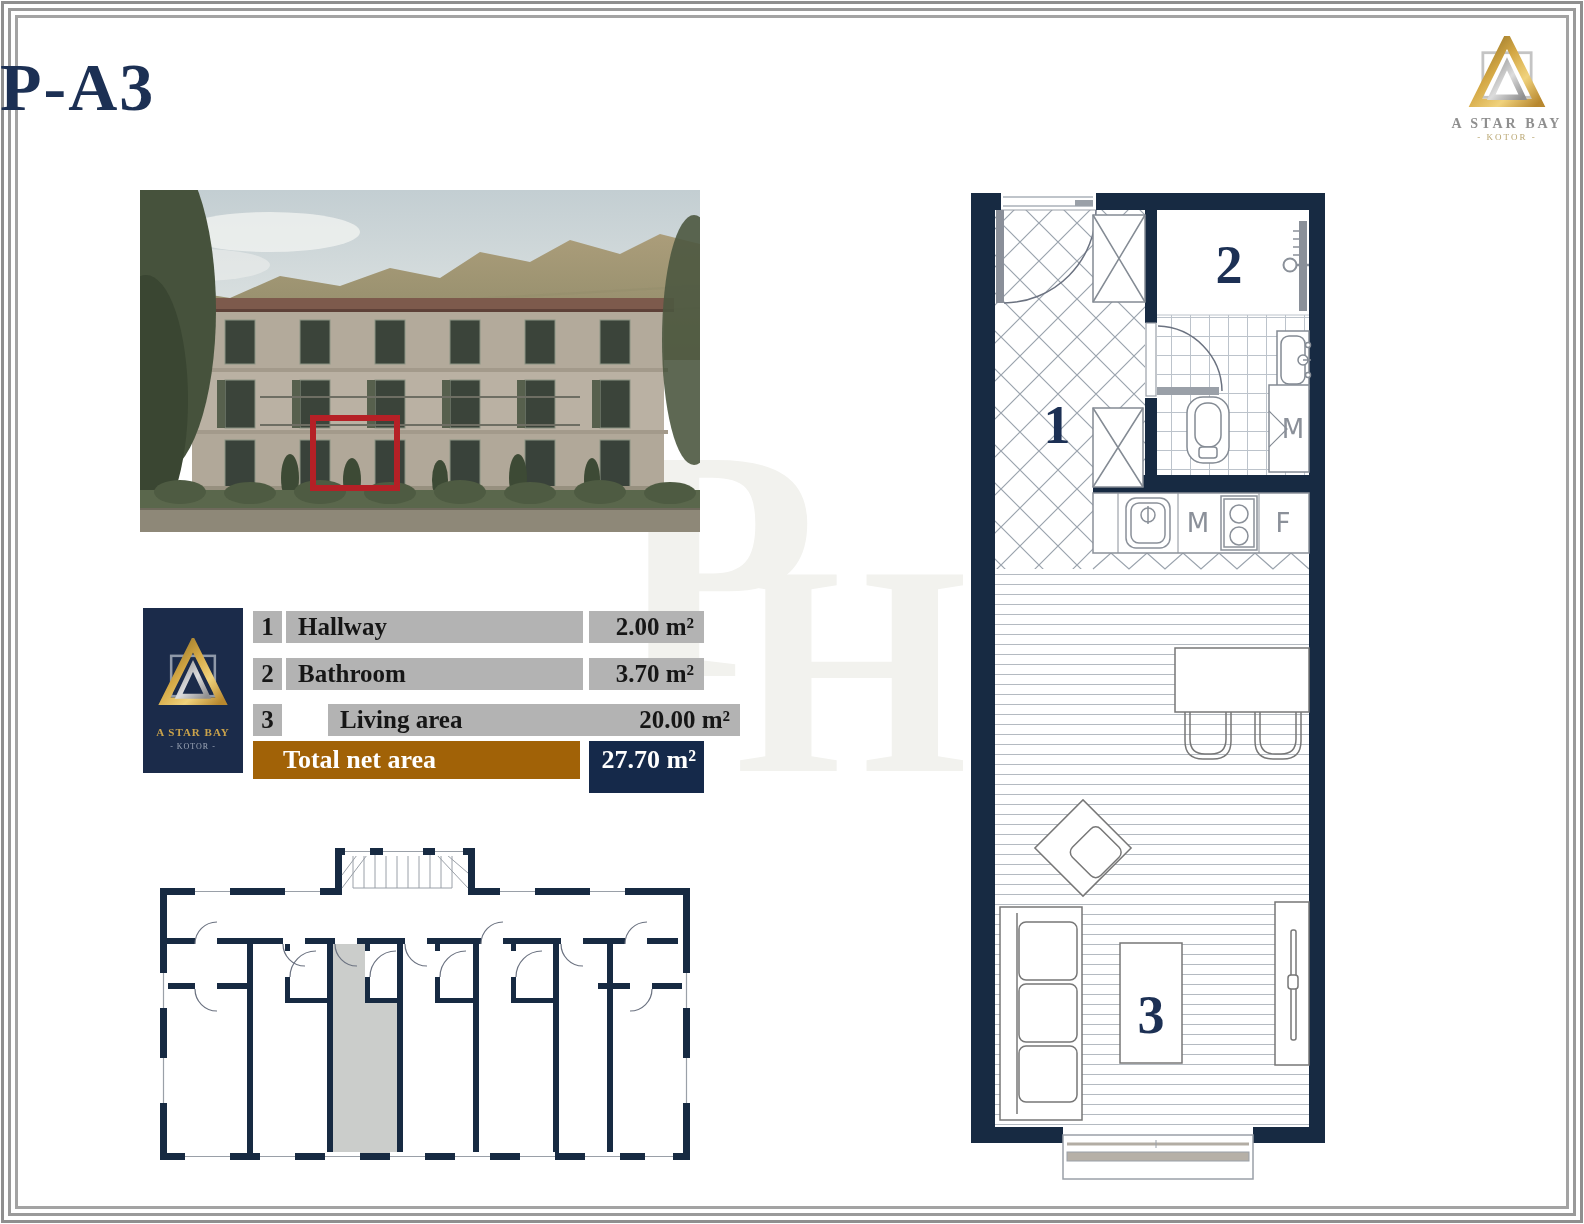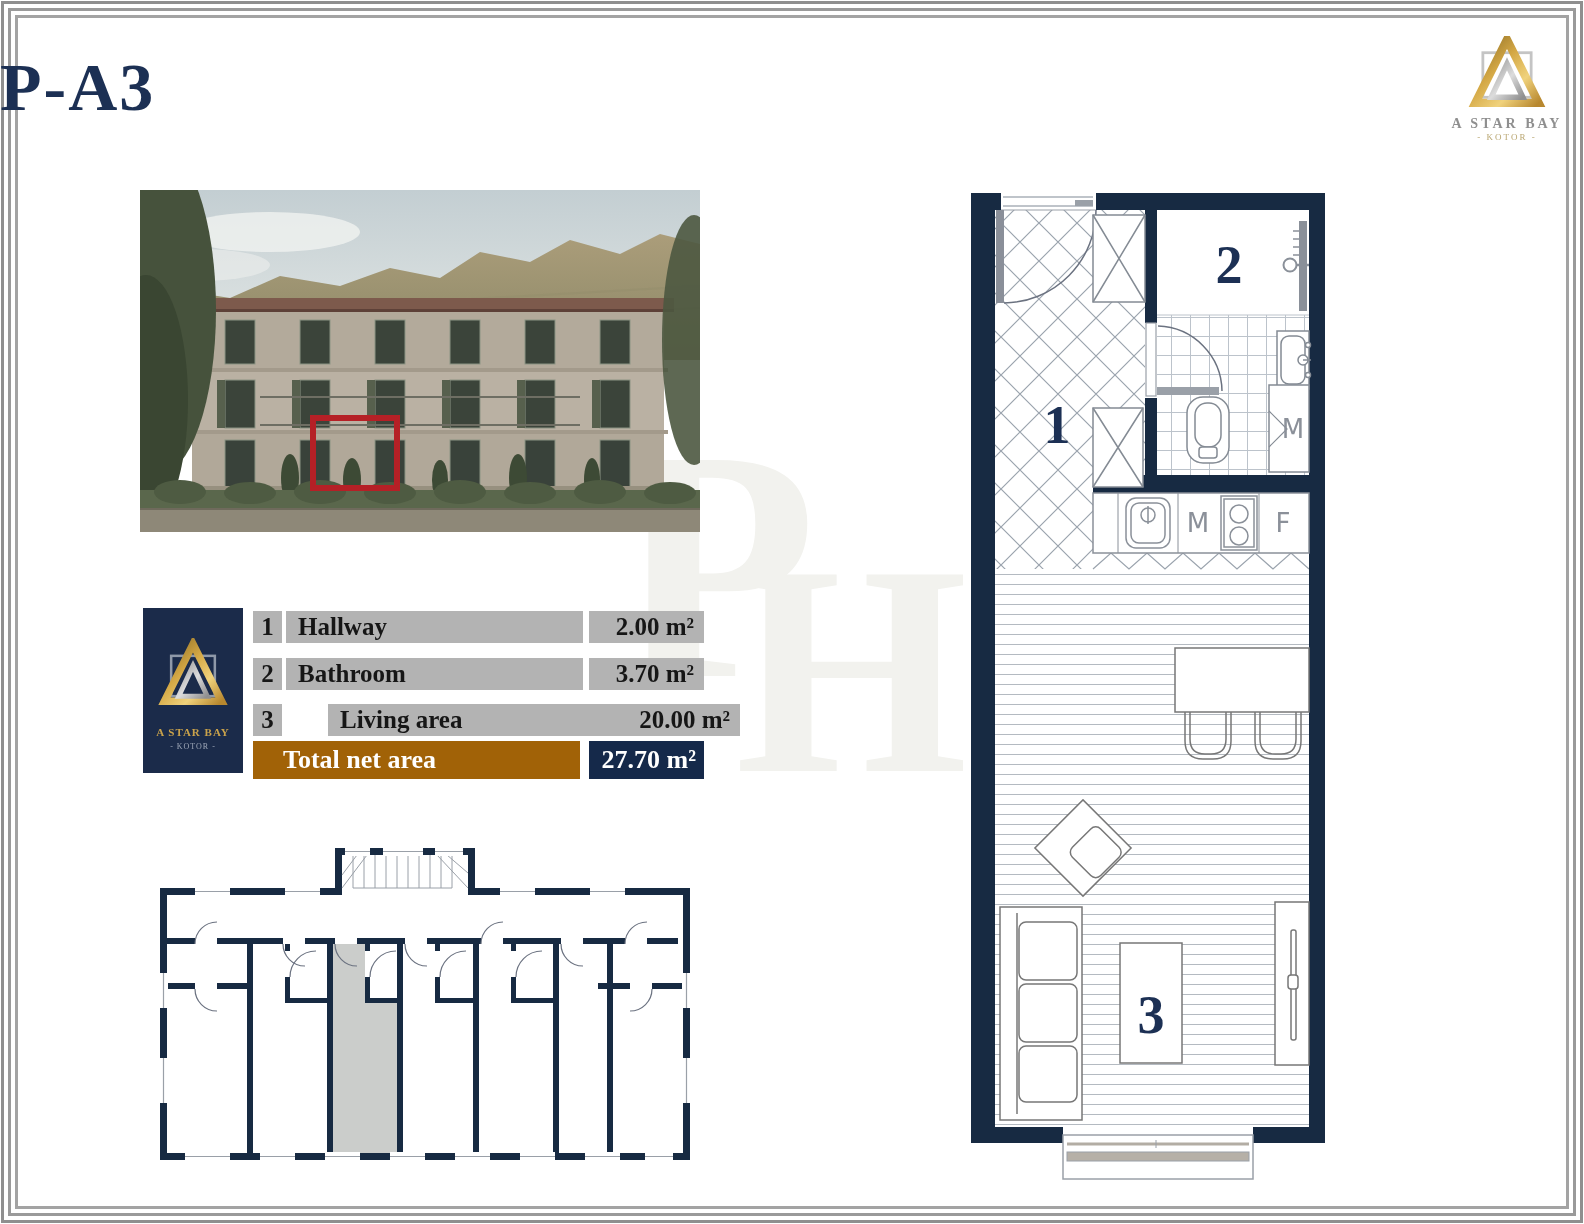--- a/index.html
+++ b/index.html
@@ -27,21 +27,21 @@
   .logo-block .lname{position:absolute;left:0;right:0;top:118px;text-align:center;
                      font-size:11px;letter-spacing:1px;color:#c9a24b;font-weight:bold;}
   .logo-block .lsub{position:absolute;left:0;right:0;top:134px;text-align:center;
                     font-size:8px;letter-spacing:1px;color:#9fa8b8;}
   .row-cell{position:absolute;background:#b3b3b3;color:#161616;font-weight:bold;z-index:1;}
   .num-cell{width:29px;height:32px;text-align:center;font-size:25px;line-height:32px;}
   .name-cell{width:297px;height:32px;font-size:25px;line-height:32px;padding-left:12px;box-sizing:border-box;}
   .val-cell{width:115px;height:32px;font-size:25px;line-height:32px;text-align:right;padding-right:10px;box-sizing:border-box;}
   .total-bar{position:absolute;left:253px;top:741px;width:327px;height:38px;background:#a16207;color:#fff;
              font-size:26px;font-weight:bold;line-height:38px;padding-left:30px;box-sizing:border-box;z-index:1;}
-  .total-val{position:absolute;left:589px;top:741px;width:115px;height:38px;background:#15294a;color:#fff;
+  .total-val{position:absolute;left:589px;top:741px;width:115px;height:52px;background:#15294a;color:#fff;
              font-size:26px;font-weight:bold;line-height:38px;text-align:right;padding-right:8px;box-sizing:border-box;z-index:1;}
   .plan-num{font-family:"Liberation Serif","DejaVu Serif",serif;font-weight:bold;fill:#1c3054;}
   .plan-app{font-family:"DejaVu Sans","Liberation Sans",sans-serif;fill:#8b9099;}
 </style>
 </head>
 <body>
 
 <div class="page">
 
   <div class="frame f1"></div>

